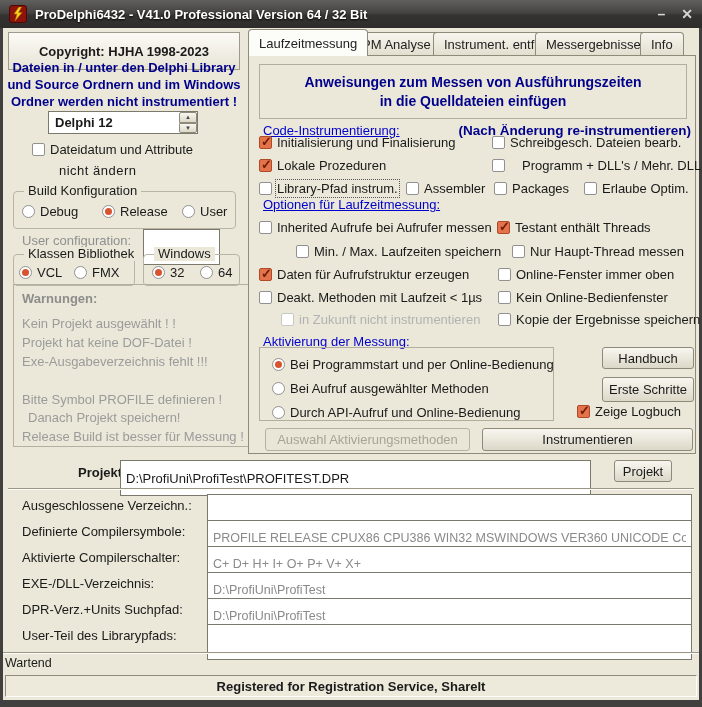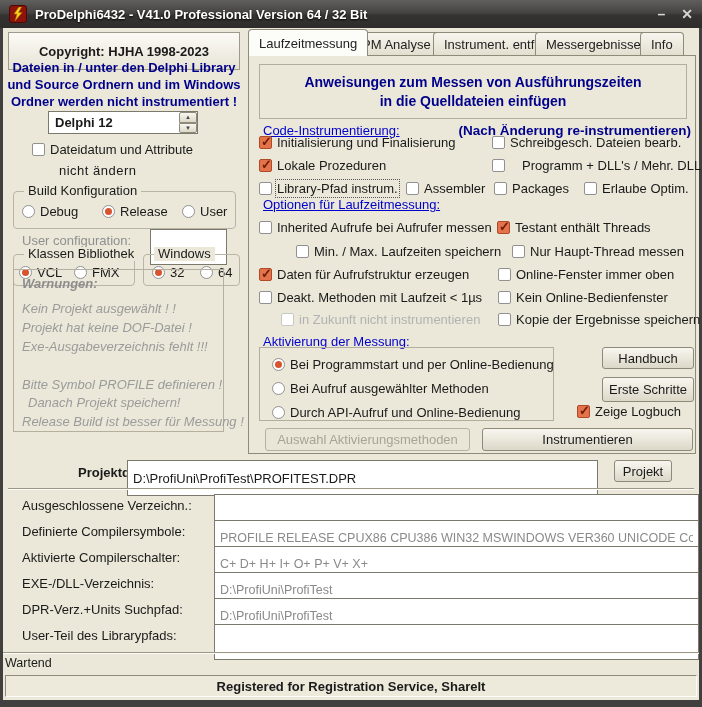--- a/index.html
+++ b/index.html
@@ -17,21 +17,21 @@
   
   .client{position:absolute;left:3px;right:3px;top:28px;bottom:7px;background:#ebe8d9;}
   .abs{position:absolute;}
   
   .panel-raised{background:linear-gradient(#fbfaf6,#e7e4d5);border:1px solid #9d9a8a;
     display:flex;align-items:center;justify-content:center;font-weight:bold;box-sizing:border-box;}
   .btn{background:linear-gradient(#f8f6ef,#dcd8c8);border:1px solid #8e8a7a;border-radius:3px;
     display:flex;align-items:center;justify-content:center;box-sizing:border-box;white-space:nowrap;}
   .btn.disabled{color:#a8a494;border-color:#b6b2a2;background:#e9e6d7;}
   .tbox{background:#fff;border:1px solid #7b786c;box-sizing:border-box;font-family:"Liberation Sans",sans-serif;
-    font-size:13px;padding:17px 5px;color:#1a1a1a;outline:none;margin-left:7px;}
+    font-size:13px;padding:17px 5px;color:#1a1a1a;outline:none;}
   .tbox.gray{color:#8a8a8a;font-size:12.5px;}
   .cb{display:flex;align-items:center;gap:5px;height:16px;white-space:nowrap;}
   .cb .box{width:13px;height:13px;background:#fff;border:1px solid #919191;border-radius:2px;flex:none;position:relative;box-sizing:border-box;}
   .cb.checked .box{background:#e4734c;border-color:#ae4a28;}
   .cb.checked .box::after{content:"✓";position:absolute;left:1px;top:-3px;font-size:13px;font-weight:bold;color:#6d1e07;}
   .cb.disabled{color:#b2b2b2;}
   .cb.disabled .box{border-color:#c8c8c8;}
   .cb.focused .lbl{outline:1px dotted #555;outline-offset:1px;}
   .rad{display:flex;align-items:center;gap:5px;white-space:nowrap;}
   .rad .dot{width:13px;height:13px;border-radius:50%;background:#fff;border:1px solid #919191;position:relative;flex:none;box-sizing:border-box;}
@@ -129,21 +129,21 @@
       <div class="rad selected abs" style="left:8px;top:10px;">
         <span class="dot"></span>
         <span>32</span>
       </div>
       <div class="rad abs" style="left:56px;top:10px;">
         <span class="dot"></span>
         <span>64</span>
       </div>
     </div>
 
-    <div class="abs" style="left:10px;top:241px;width:211px;height:163px;border:1px solid #b4b0a0;box-sizing:border-box;font-style:italic;">
+    <div class="abs" style="left:10px;top:256px;width:236px;height:163px;border:1px solid #b4b0a0;box-sizing:border-box;">
       <div class="warn-line" style="top:6px;font-weight:bold;color:#8d8d8d;">Warnungen:</div>
       <div class="warn-line" style="top:31px;">Kein Projekt ausgewählt ! !</div>
       <div class="warn-line" style="top:50px;">Projekt hat keine DOF-Datei !</div>
       <div class="warn-line" style="top:69px;">Exe-Ausgabeverzeichnis fehlt !!!</div>
       <div class="warn-line" style="top:107px;">Bitte Symbol PROFILE definieren !</div>
       <div class="warn-line" style="top:125px;left:14px;">Danach Projekt speichern!</div>
       <div class="warn-line" style="top:144px;">Release Build ist besser für Messung !</div>
     </div>
 
     <div class="tab active" style="left:245px;">

